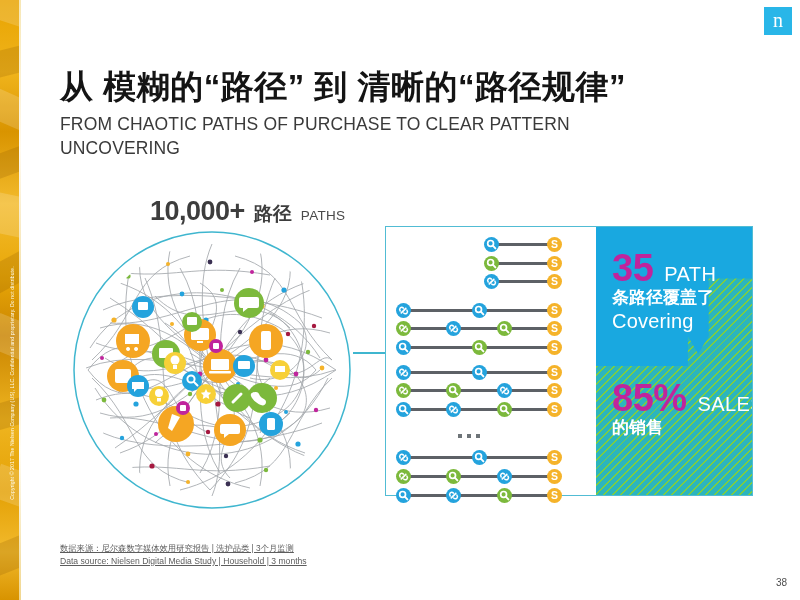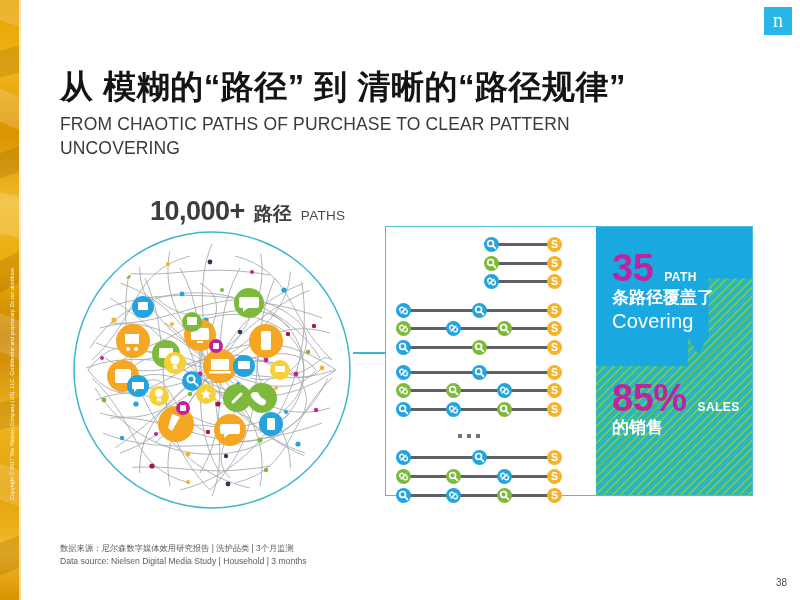--- a/index.html
+++ b/index.html
@@ -179,37 +179,37 @@
   }
   .stat-blk { position: absolute; left: 16px; }
   .stat-row {
     display: flex; align-items: baseline; gap: 11px; white-space: nowrap;
   }
   .stat-num {
     font-size: 38px; font-weight: bold; color: #c0249c;
     line-height: 38px; letter-spacing: -.5px;
   }
   .stat-en-top {
-    font-size: 12px; font-weight: bold; color: #ffffff; letter-spacing: .4px;
+    font-size: 20px; font-weight: normal; color: #ffffff; letter-spacing: .4px;
   }
   .stat-cn {
     font-size: 17px; font-weight: bold; color: #ffffff;
     line-height: 22px; white-space: nowrap;
   }
   .stat-sub {
     font-size: 20px; font-weight: normal; color: #ffffff;
     line-height: 24px; letter-spacing: .2px;
   }
 
   
   #source {
     position: absolute; left: 60px; top: 542px;
     line-height: 13px;
   }
-  #source div { color: #5c5c5c; white-space: nowrap; }
+  #source div { color: #5c5c5c; white-space: nowrap; text-decoration: underline; }
   #source .cn { font-size: 8.3px; }
   #source .en { font-size: 8.6px; }
   #pagenum {
     position: absolute; right: 13px; bottom: 12px;
     font-size: 10px; color: #4e4e4e;
   }
 </style>
 </head>
 <body>
 

